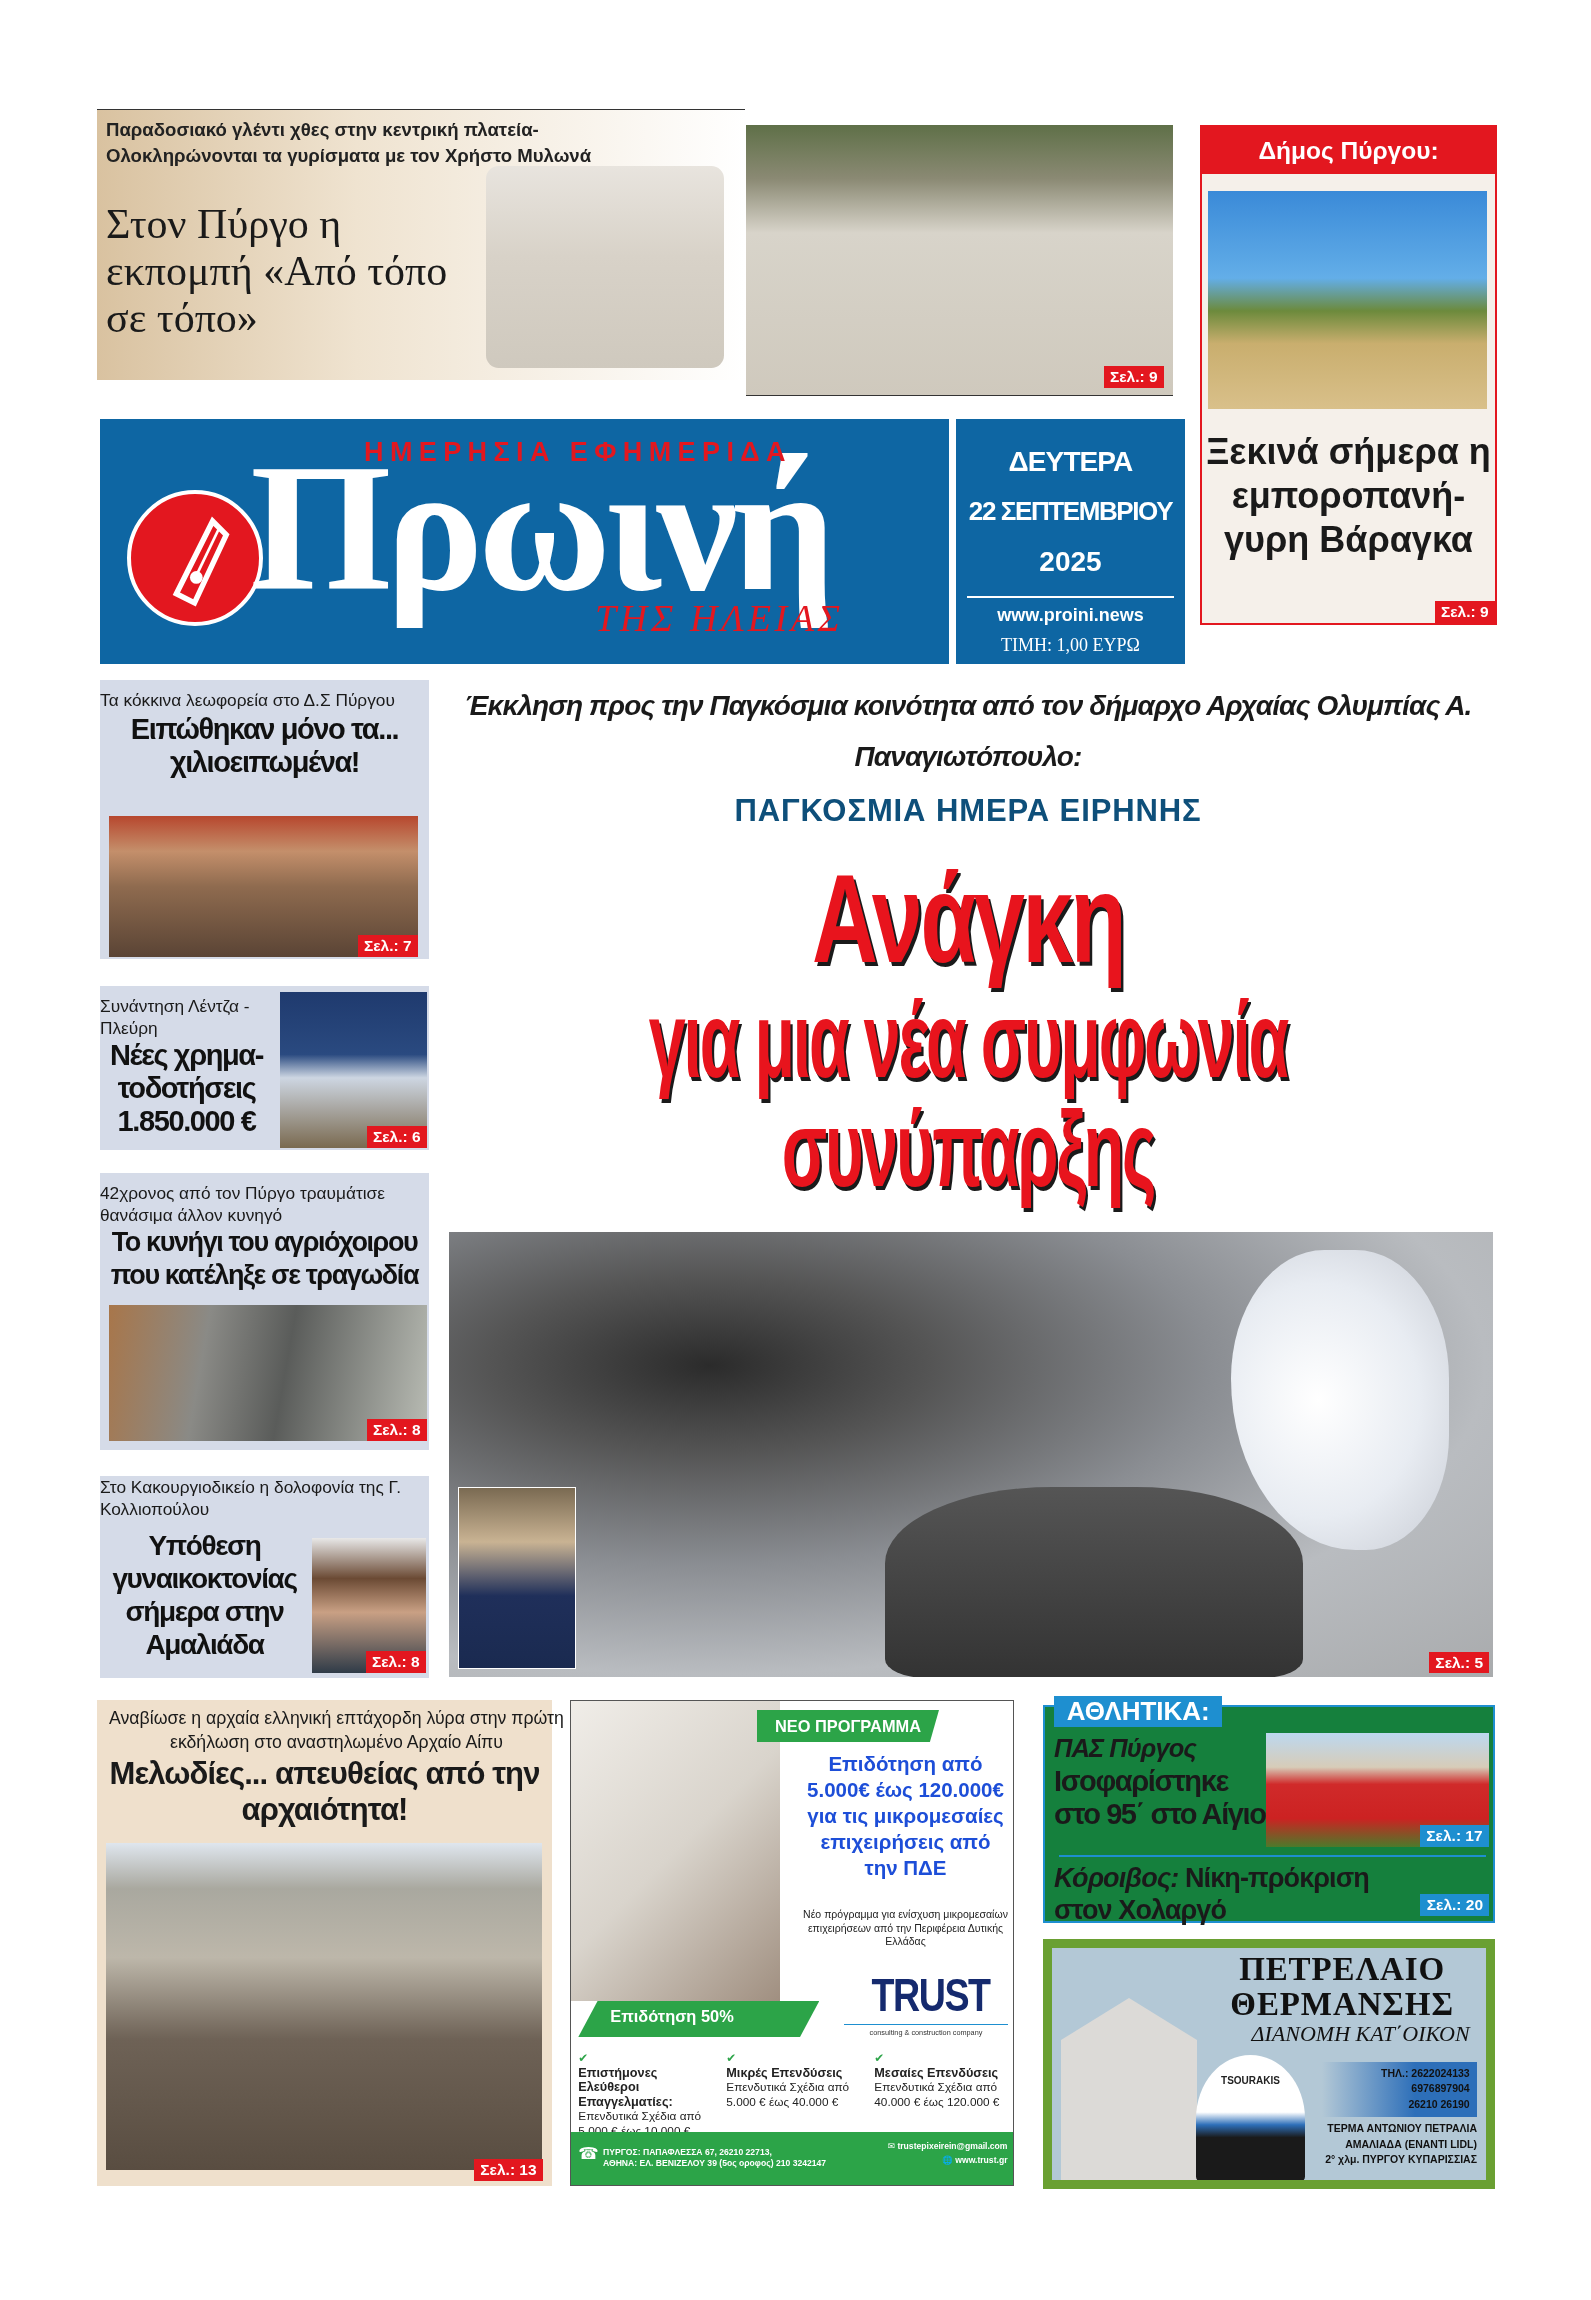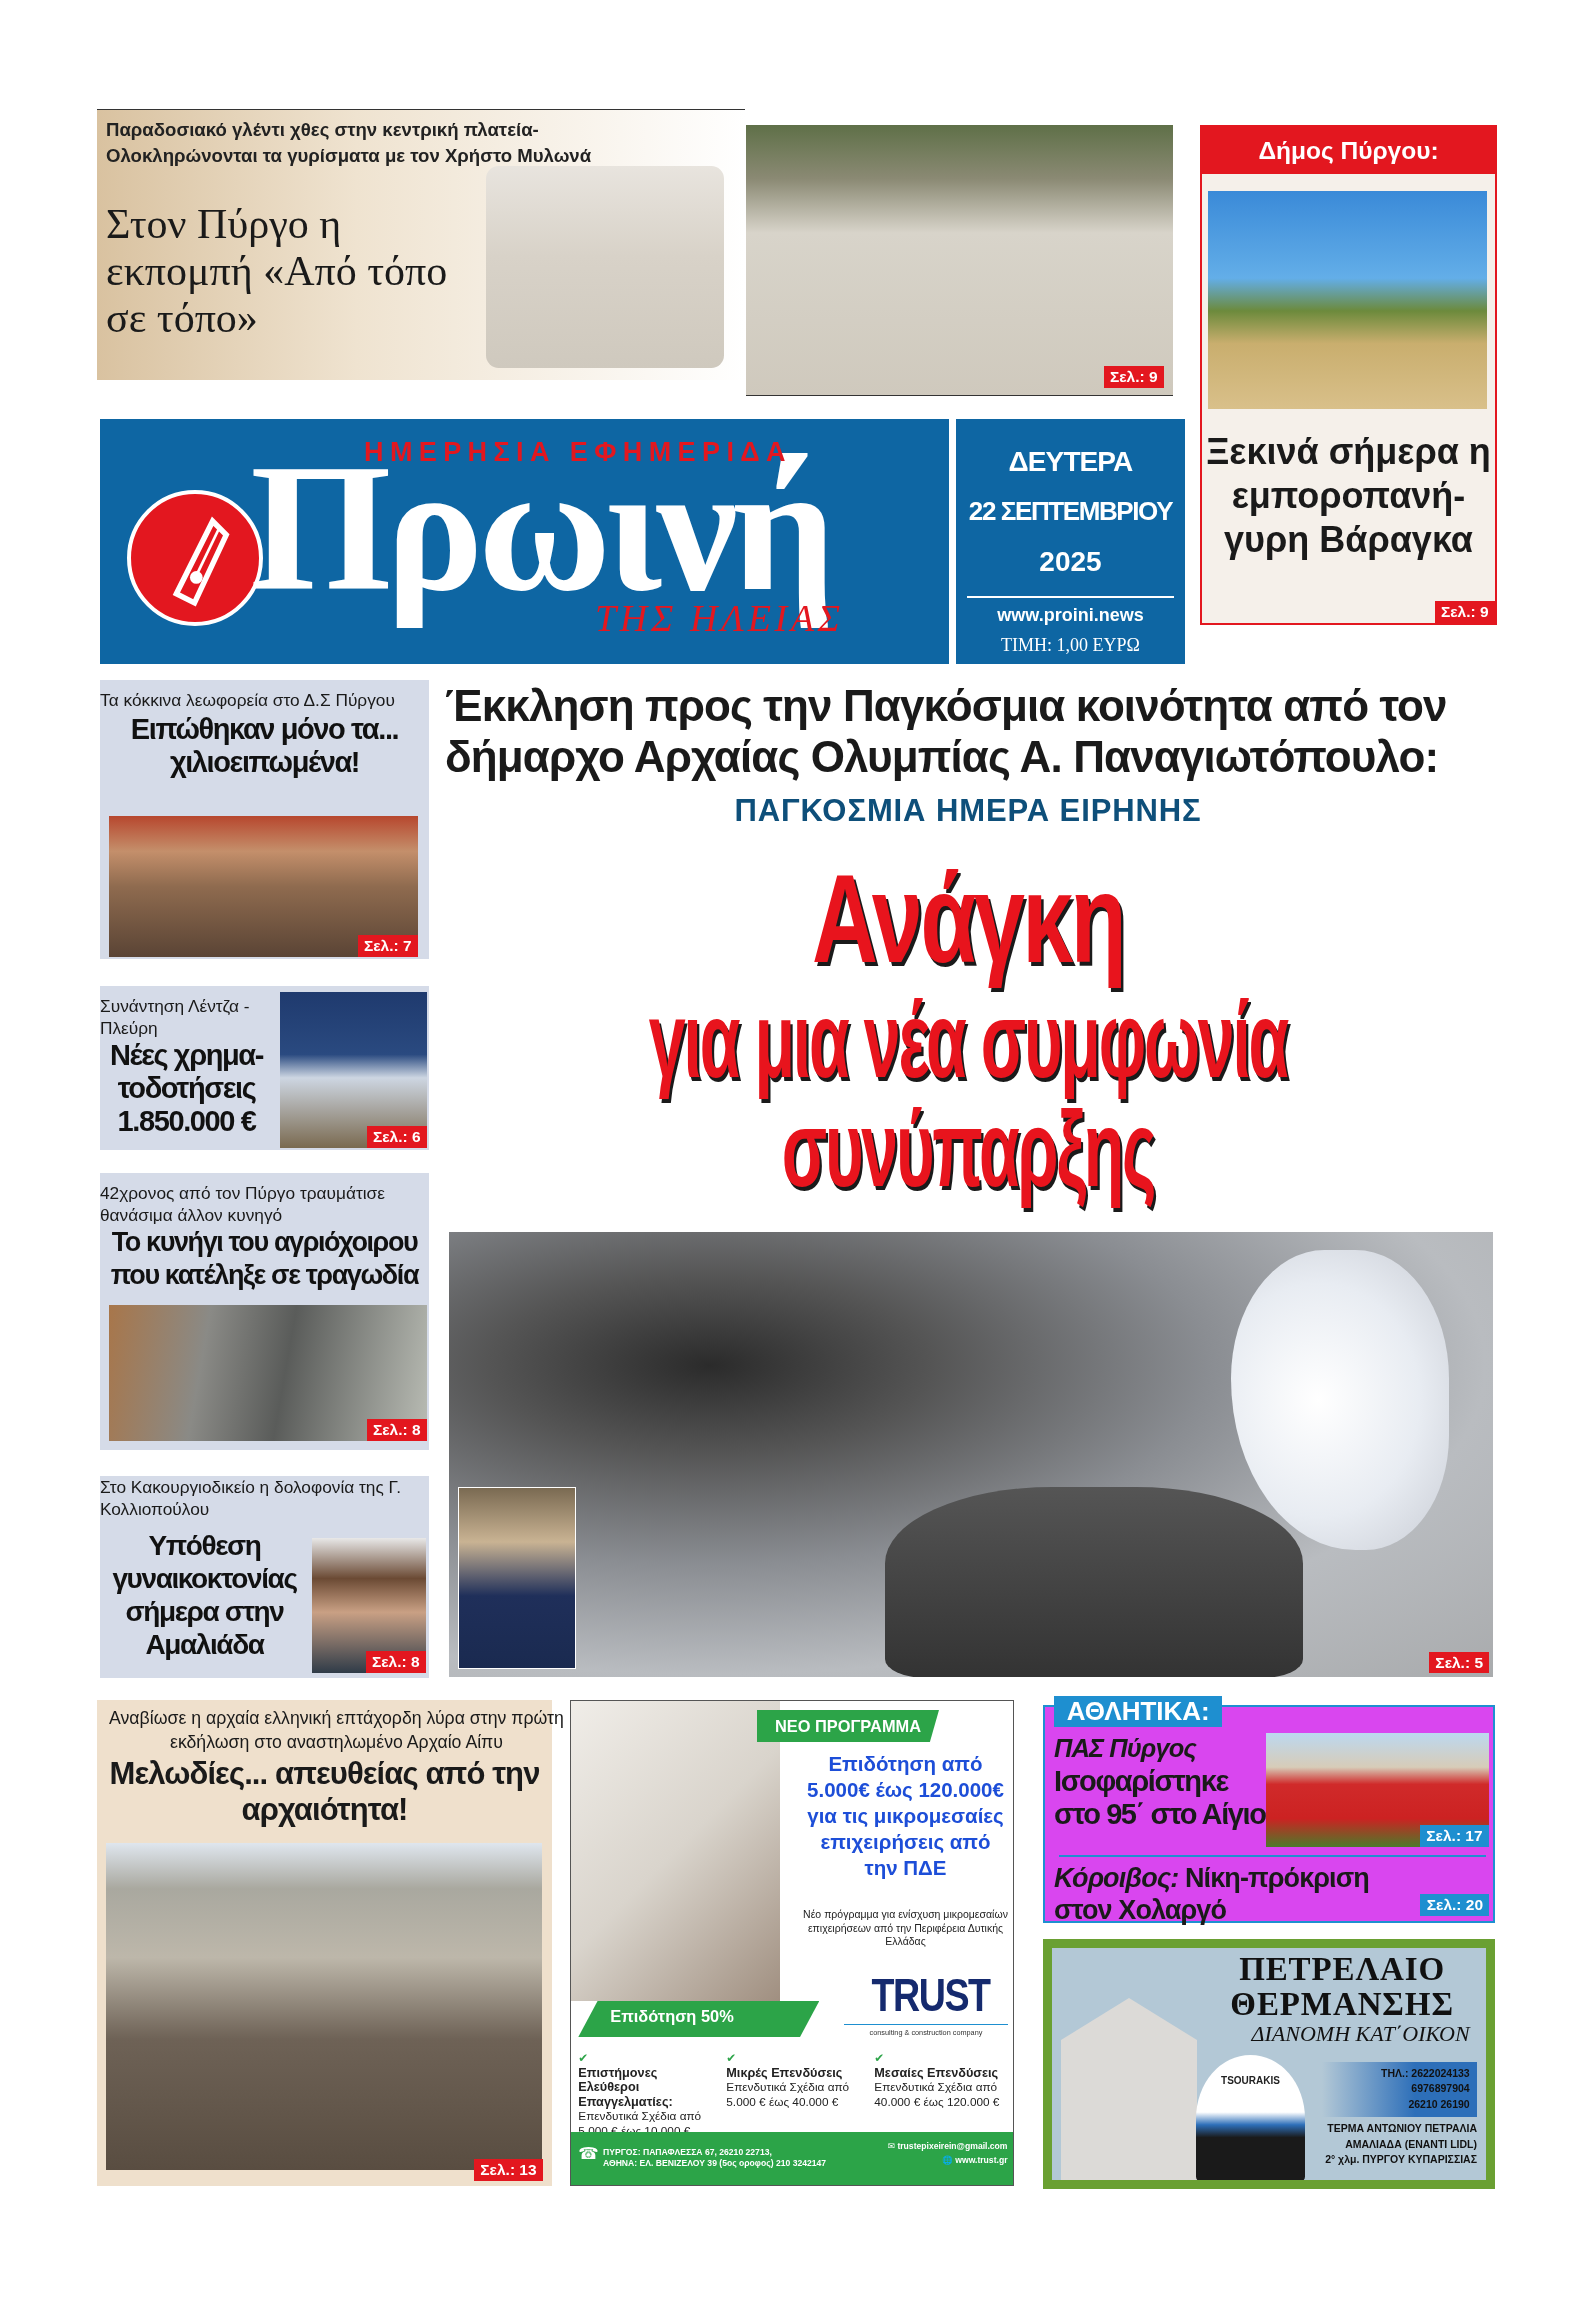--- a/index.html
+++ b/index.html
@@ -37,21 +37,21 @@
     #datebox .rule { position: absolute; left: 11px; top: 177px; width: 207px; height: 1.8px; background: #fff; }
     #datebox .web { position: absolute; top: 186px; width: 100%; font-size: 18px; font-weight: bold; }
     #datebox .price { position: absolute; top: 216px; width: 100%; font-family: "Liberation Serif", serif; font-size: 18px; }
 
     
     .lbox { position: absolute; left: 100px; width: 329px; background: #d5dbe8; }
     .lbox .k { font-size: 17.3px; line-height: 22px; text-align: left; color: #1a1a1a; }
     .lbox .h { font-size: 29px; font-weight: bold; line-height: 33px; text-align: center; letter-spacing: -1.4px; color: #111; }
 
     
-    #main-kicker { left: 445px; top: 680px; width: 1046px; font-size: 44px; line-height: 51px; color: #1a1a1a; font-weight: bold; letter-spacing: -0.9px; }
+    #main-kicker { left: 445px; top: 680px; width: 1046px; text-align: center; font-style: italic; font-size: 28px; line-height: 51px; color: #1a1a1a; font-weight: bold; letter-spacing: -0.9px; }
     #main-label { left: 445px; top: 793px; width: 1046px; text-align: center; font-size: 31px; font-weight: bold; color: #0e4f7a; letter-spacing: 0.9px; }
     #main-headline { left: 445px; top: 850px; width: 1046px; text-align: center; color: #e8141d; font-weight: bold; letter-spacing: -3.6px; text-shadow: 3.6px 3.6px 0 #1a1a1a; }
     #main-headline .l1 { display: block; font-size: 127px; line-height: 136px; transform: scaleX(0.72); }
     #main-headline .l2 { display: block; font-size: 107px; line-height: 109px; transform: scaleX(0.62); }
     #main-photo { left: 449px; top: 1232px; width: 1044px; height: 445px; background: radial-gradient(ellipse at 25% 30%, #2b2b2b 0%, #555 20%, #8a8d92 45%, #b9bcc0 70%, #a9abad 100%); }
     #dove { position: absolute; left: 782px; top: 18px; width: 218px; height: 300px; background: radial-gradient(ellipse at 40% 50%, #ffffff 0%, #e8ecf2 55%, #c8ccd4 100%); border-radius: 45% 45% 40% 60%; }
     #helmet { position: absolute; left: 436px; top: 255px; width: 418px; height: 191px; background: linear-gradient(180deg, #555 0%, #333 100%); border-radius: 40% 40% 10% 10%; }
     #mayor-photo { position: absolute; left: 9px; top: 255px; width: 118px; height: 182px; border: 1.8px solid #fff; background: linear-gradient(180deg, #7a6a52 0%, #c9b393 30%, #1f2f5a 60%, #1a2a50 100%); }
 
     
@@ -70,21 +70,21 @@
     #trust-ad .logo { position: absolute; left: 282px; top: 268px; width: 155px; text-align: center; color: #152a6e; font-weight: bold; font-size: 47px; letter-spacing: -1.8px; line-height: 51px; transform: scaleX(0.8); }
     #trust-ad .tagline { position: absolute; left: 273px; top: 323px; width: 164px; text-align: center; font-size: 7.3px; color: #333; border-top: 1.8px solid #1e8fd0; padding-top: 2.7px; }
     #trust-ad .cols { position: absolute; left: 7.3px; top: 350px; width: 432px; display: flex; justify-content: space-between; }
     #trust-ad .col { width: 136px; font-size: 11.8px; line-height: 14.5px; color: #222; }
     #trust-ad .col b { display: block; font-size: 12.7px; }
     #trust-ad .col .ck { color: #2ca448; font-weight: bold; }
     #trust-ad .foot { position: absolute; left: 0; bottom: 0; width: 100%; height: 53px; background: #2ca448; color: #fff; font-size: 8.6px; font-weight: bold; line-height: 11.8px; }
     #trust-ad .foot .addr { position: absolute; left: 32px; top: 14.5px; width: 255px; }
     #trust-ad .foot .contact { position: absolute; right: 5.5px; top: 9px; text-align: right; width: 159px; }
 
-    #sports-box { left: 1043px; top: 1705px; width: 452px; height: 218px; border: 2.7px solid #1e8fd0; background: #d946ef; }
+    #sports-box { left: 1043px; top: 1705px; width: 452px; height: 218px; border: 2.7px solid #1e8fd0; background: #15803d; }
     #sports-box .lbl { position: absolute; left: 9px; top: -11px; background: #1e8fd0; color: #fff; font-weight: bold; font-size: 26px; padding: 0 12.7px; line-height: 31px; }
     #sports-box .t1 { position: absolute; left: 9px; top: 27px; font-style: italic; font-weight: bold; font-size: 25.5px; letter-spacing: -0.9px; }
     #sports-box .h1 { position: absolute; left: 9px; top: 58px; width: 218px; font-weight: bold; font-size: 29px; line-height: 33px; letter-spacing: -1.4px; }
     #team-photo { left: 221px; top: 25.5px; width: 223px; height: 114px; background: linear-gradient(180deg, #bcd8f0 0%, #d7ccb8 30%, #d02a2a 45%, #c22 75%, #4c7a2a 100%); }
     #sports-box .rule { position: absolute; left: 13.6px; top: 148px; width: 427px; height: 1.8px; background: #1e8fd0; }
     #sports-box .t2 { position: absolute; left: 9px; top: 155px; font-size: 27px; line-height: 32px; font-weight: bold; letter-spacing: -0.9px; width: 364px; }
     #sports-box .t2 i { font-style: italic; }
 
     #oil-ad { left: 1043px; top: 1939px; width: 452px; height: 250px; border: 9px solid #6aa032; background: #b3c8d6; overflow: hidden; }
     #oil-ad .title { position: absolute; right: 16.4px; top: 3.6px; width: 255px; text-align: center; font-family: "Liberation Serif", serif; font-weight: bold; font-size: 33px; line-height: 35px; color: #111; letter-spacing: 0.9px; }

